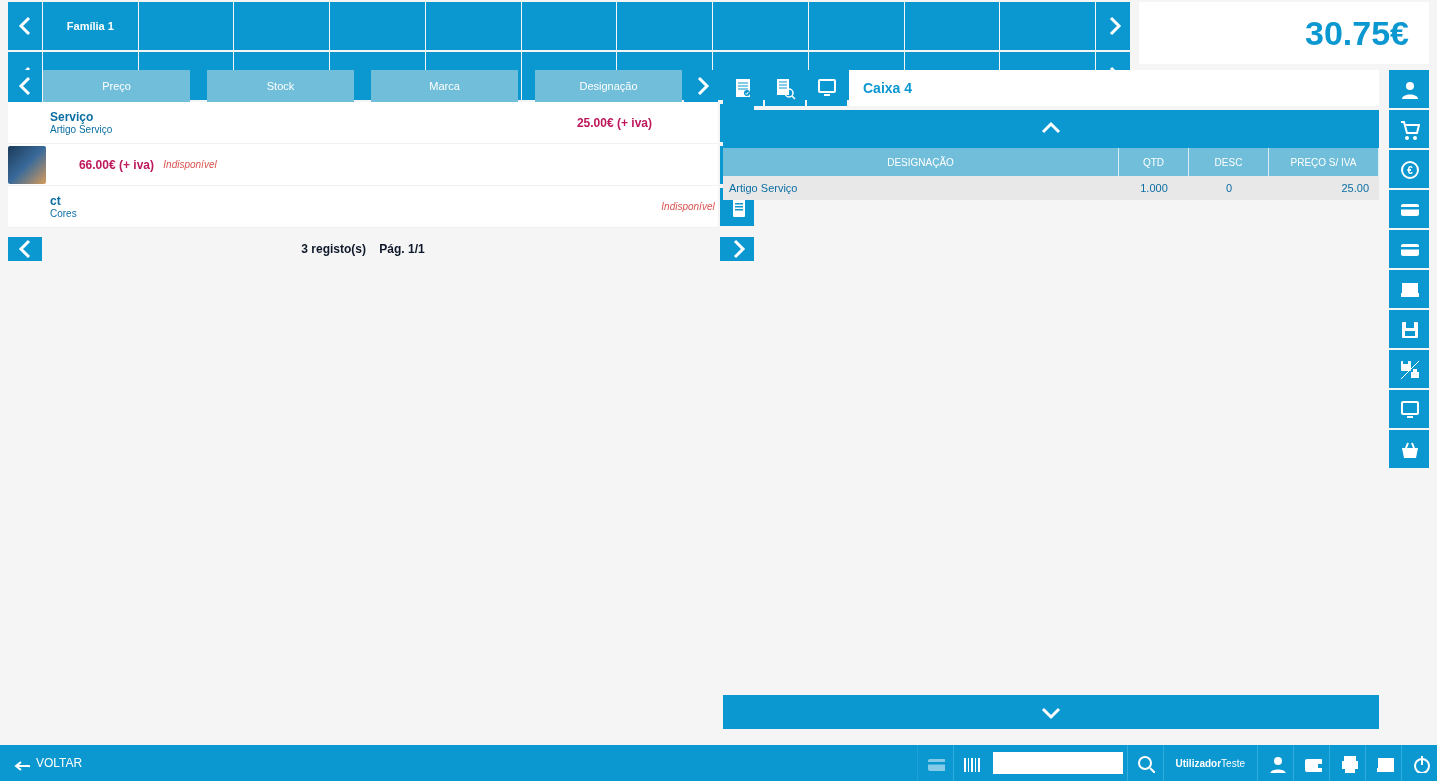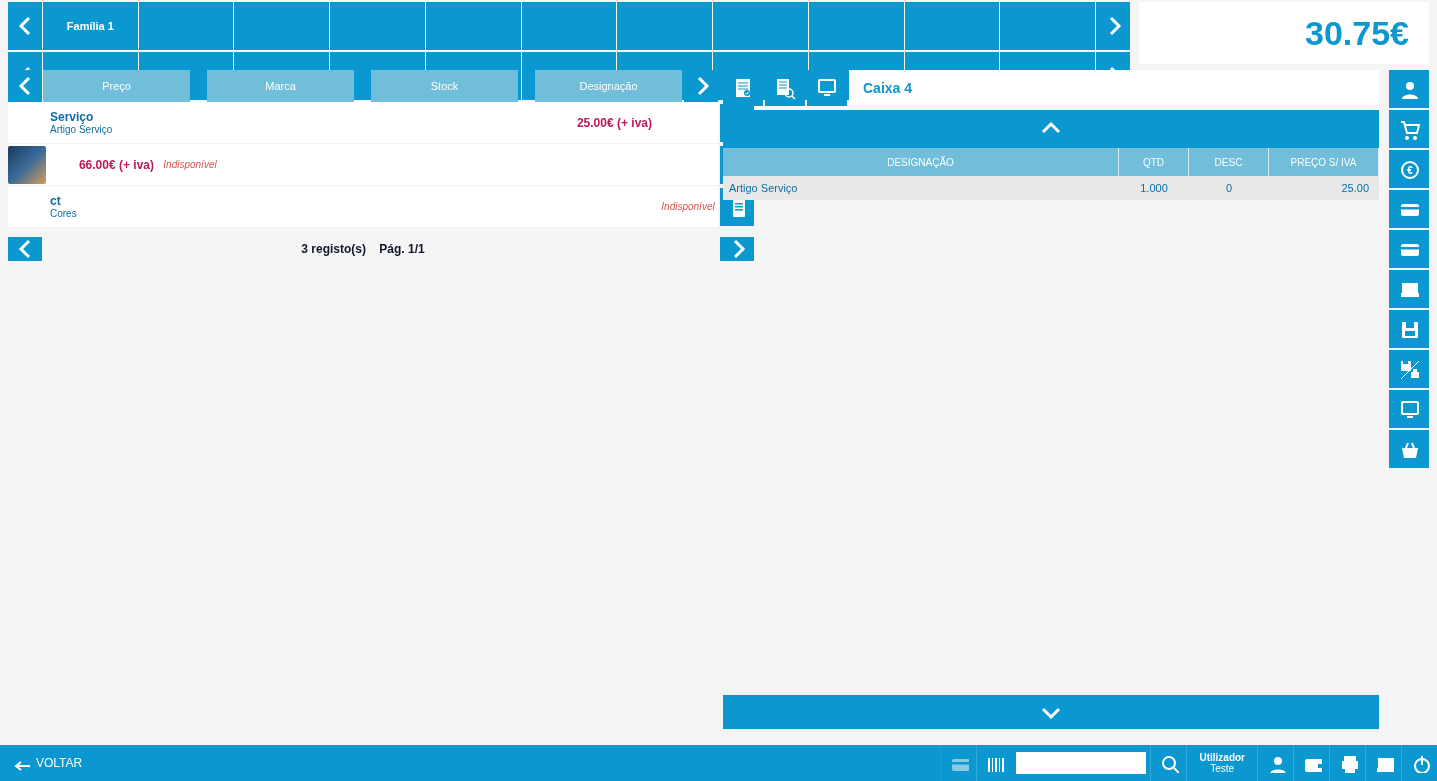--- a/index.html
+++ b/index.html
@@ -315,21 +315,21 @@
   }
   .barcode-input {
     width: 130px;
     height: 22px;
     background: #fff;
     border: none;
     margin: 0 4px;
   }
   .user-box {
     display: flex;
-    flex-direction: column;
+    flex-direction: row;
     align-items: center;
     justify-content: center;
     padding: 0 12px;
     border-left: 1px solid #31abdb;
     height: 100%;
     font-size: 10px;
   }
 
   svg { display: block; }
 </style>
@@ -498,22 +498,22 @@
 
   <div class="left-pane">
     <div class="col-header-row">
       <div class="pager-btn">
           <svg width="20" height="24">
             <use href="#i-chev-left"></use>
           </svg>
         </div>
       <div class="col-headers" id="col-headers">
           <div class="col-head" style="flex: 1 1 0%;">Preço</div>
+          <div class="col-head" style="flex: 1 1 0%;">Stock</div>
           <div class="col-head" style="flex: 1 1 0%;">Marca</div>
-          <div class="col-head" style="flex: 1 1 0%;">Stock</div>
           <div class="col-head" style="flex: 1 1 0%;">Designação</div>
         </div>
       <div class="pager-btn" style="margin-left:1px">
           <svg width="20" height="24">
             <use href="#i-chev-right"></use>
           </svg>
         </div>
     </div>
     <div class="product-list" id="product-list">
         <div class="product-row">

